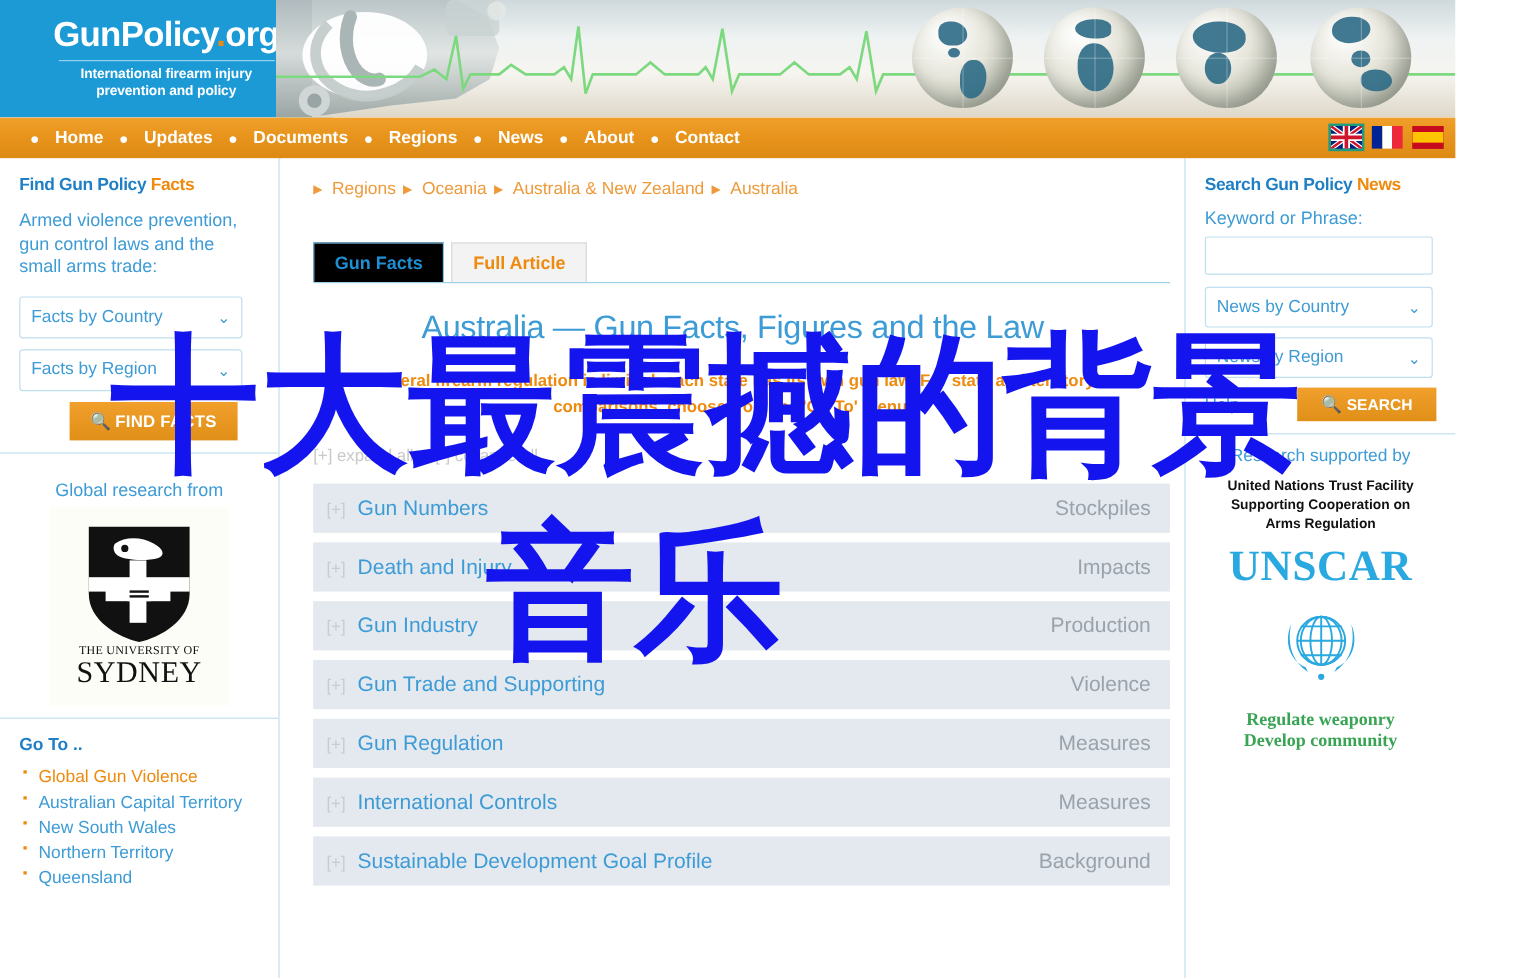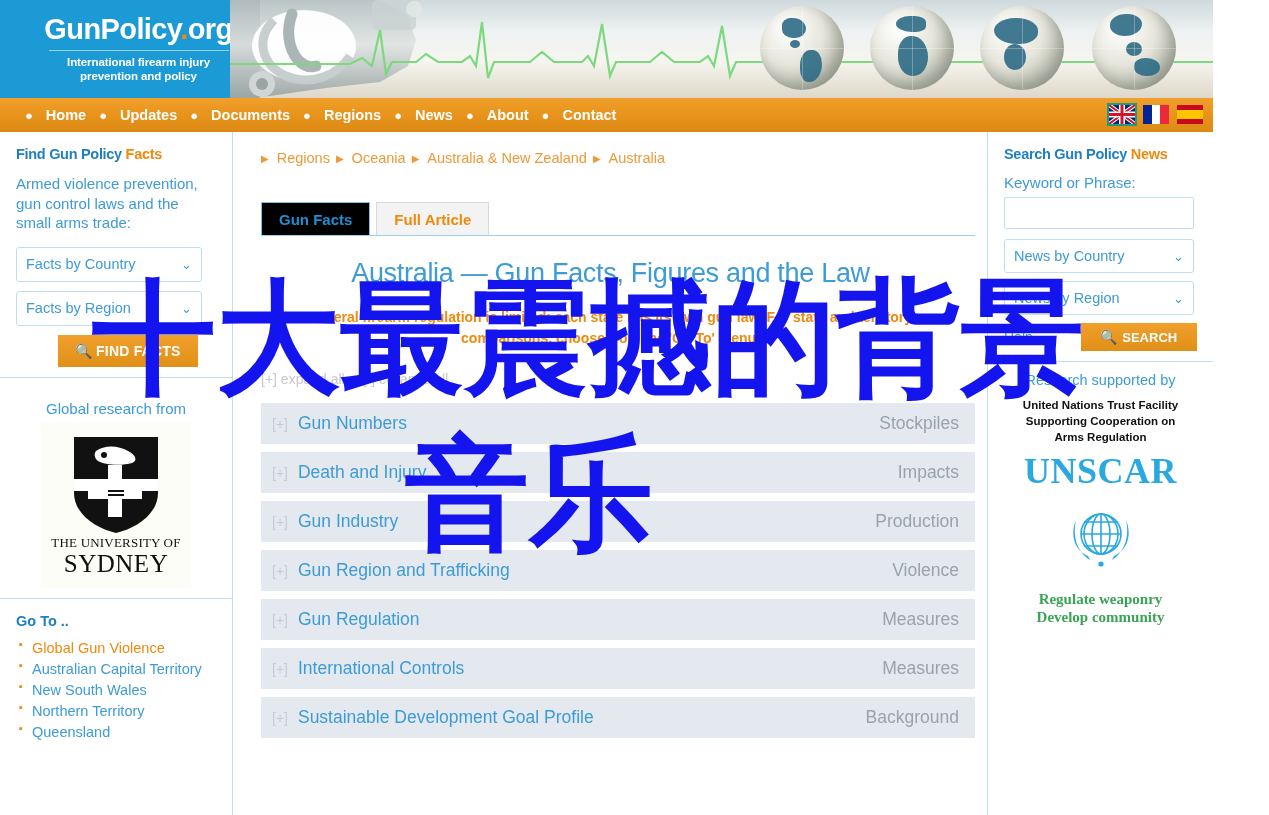--- a/index.html
+++ b/index.html
@@ -138,21 +138,21 @@
     border: none; cursor: pointer; letter-spacing: .2px;
   }
   .mag { font-size: 14px; }
   .center-text { text-align: center; }
   .research-label { font-size: 15px; color: #3d9bd6; margin: 8px 0 6px 0; }
   .usyd-box {
     width: 150px; height: 165px; margin: 0 auto;
     background: #fdfdf8;
     display: flex; flex-direction: column; align-items: center; justify-content: center;
   }
-  .usyd-name1 { font-family: "Liberation Serif", serif; font-size: 13px; color: #111; letter-spacing: .2px; }
+  .usyd-name1 { font-family: "Liberation Serif", serif; font-size: 10px; color: #111; letter-spacing: .2px; }
   .usyd-name2 { font-family: "Liberation Serif", serif; font-size: 25px; color: #111; letter-spacing: .5px; line-height: 1; }
   .goto-title { font-size: 14.5px; font-weight: bold; color: #1f7fc4; margin: 0 0 9px 0; }
   .goto-list { list-style: none; margin: 0; padding: 0 0 0 3px; }
   .goto-list li {
     font-size: 14.5px; line-height: 1.45; color: #3d9bd6;
     position: relative; padding-left: 13px; cursor: pointer;
   }
   .goto-list li:before {
     content: "▪"; position: absolute; left: 0; top: -1px; color: #ee8a0e; font-size: 11px;
   }
@@ -459,21 +459,21 @@
         <span class="fname">Death and Injury</span>
         <span class="ftag">Impacts</span>
       </div>
       <div class="frow">
         <span class="plus">[+]</span>
         <span class="fname">Gun Industry</span>
         <span class="ftag">Production</span>
       </div>
       <div class="frow">
         <span class="plus">[+]</span>
-        <span class="fname">Gun Region and Trafficking</span>
+        <span class="fname">Gun Trade and Supporting</span>
         <span class="ftag">Violence</span>
       </div>
       <div class="frow">
         <span class="plus">[+]</span>
         <span class="fname">Gun Regulation</span>
         <span class="ftag">Measures</span>
       </div>
       <div class="frow">
         <span class="plus">[+]</span>
         <span class="fname">International Controls</span>

